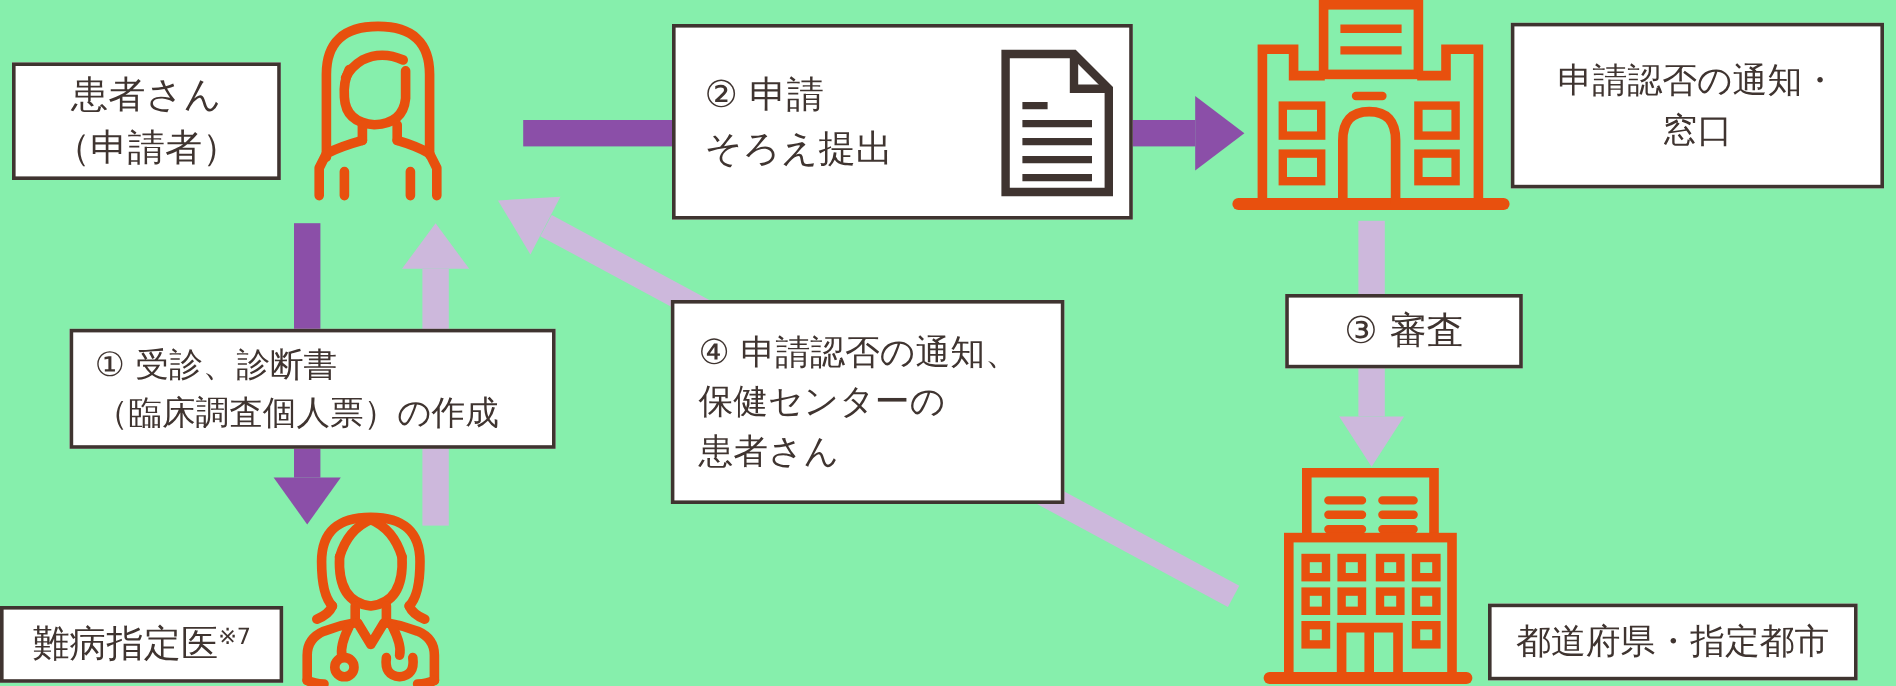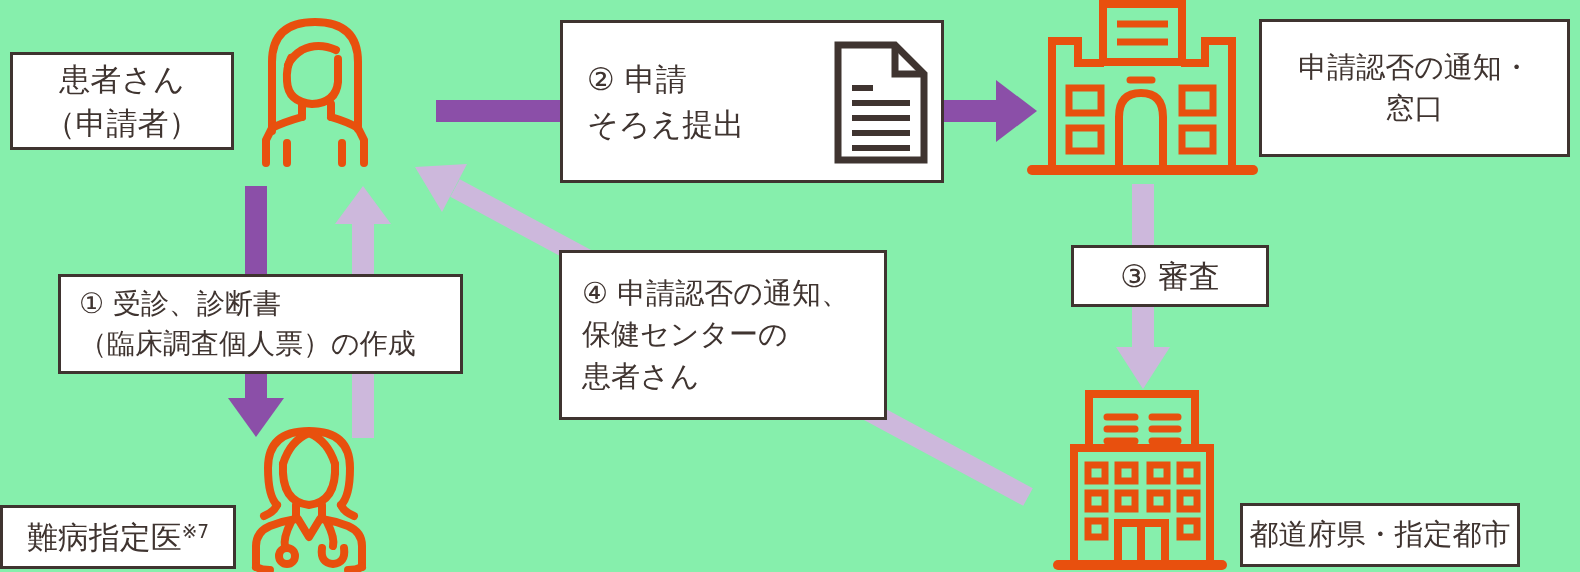--- a/index.html
+++ b/index.html
@@ -152,17 +152,17 @@
   </div>
 
   <div class="box center f32" style="left:1042px;top:245px;width:198px;height:62px;margin-left:29px;">
     <span class="ln">③ 審査</span>
   </div>
 
   <div class="box center f32" style="left:0px;top:505px;width:236px;height:64px;">
     <span class="ln"><span>難病指定医</span><sup class="note">※7</sup></span>
   </div>
 
-  <div class="box center f30" style="left:1240px;top:503px;width:280px;height:64px;">
+  <div class="box center f30" style="left:1240px;top:503px;width:308px;height:64px;">
     <span class="ln">都道府県・指定都市</span>
   </div>
 
 </div>
 
 </body></html>

